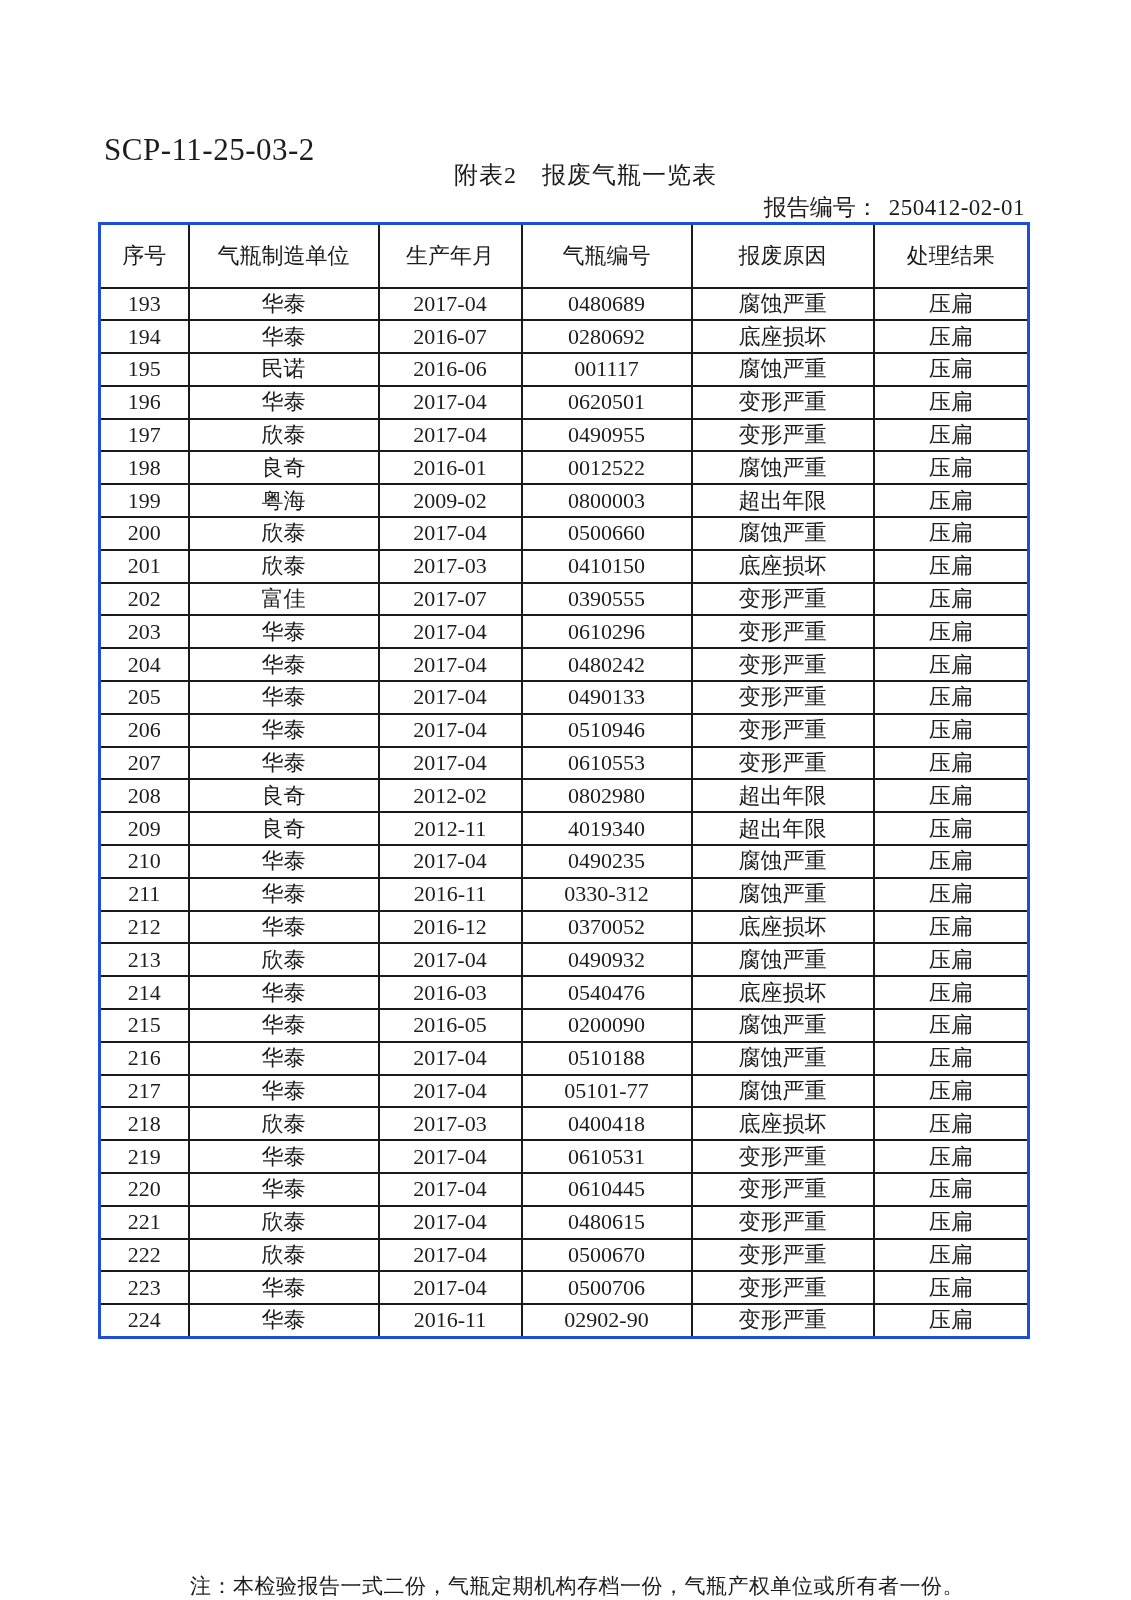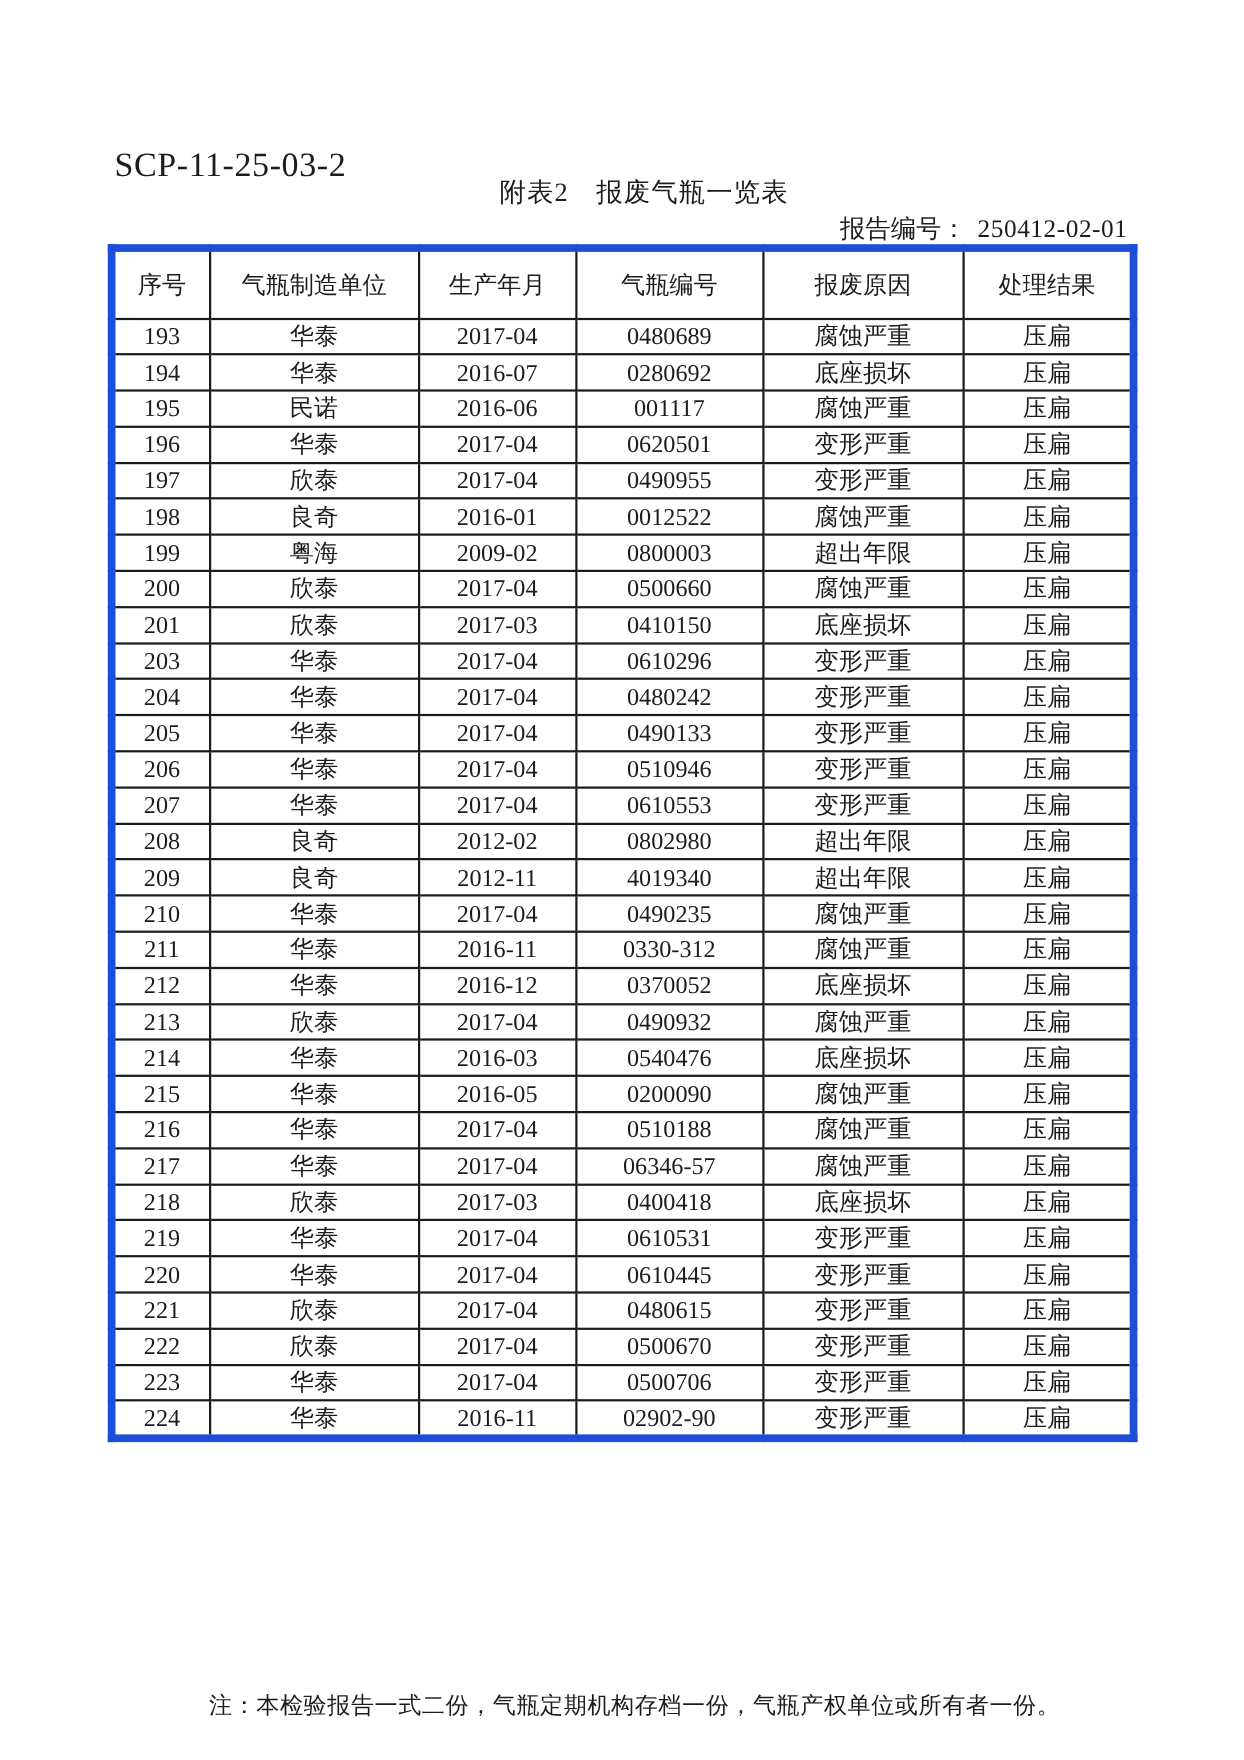--- a/index.html
+++ b/index.html
@@ -50,27 +50,27 @@
   }
   table.main-table th, table.main-table td {
     border: 2px solid #1a1a1a;
     text-align: center;
     vertical-align: middle;
     font-weight: normal;
     padding: 0;
     overflow: hidden;
     white-space: nowrap;
   }
-  table.main-table { border: 7px solid #1d4ed8; }
+  table.main-table { border: 3px solid #1d4ed8; }
   table.main-table thead th { height: 64px; font-size: 22px; }
   table.main-table tbody td { height: 32.8px; }
   .note {
     position: absolute;
     left: 190px;
-    top: 1536px;
+    top: 1572px;
     font-size: 21px;
     letter-spacing: 0.5px;
   }
 </style>
 </head>
 <body>
 
 <div class="page">
 
   <div class="doc-code">SCP-11-25-03-2</div>
@@ -176,20 +176,28 @@
 
         <tr>
           <td>201</td>
           <td>欣泰</td>
           <td>2017-03</td>
           <td>0410150</td>
           <td>底座损坏</td>
           <td>压扁</td>
         </tr>
 
+        <tr>
+          <td>202</td>
+          <td>富佳</td>
+          <td>2017-07</td>
+          <td>0390555</td>
+          <td>变形严重</td>
+          <td>压扁</td>
+        </tr>
 
         <tr>
           <td>203</td>
           <td>华泰</td>
           <td>2017-04</td>
           <td>0610296</td>
           <td>变形严重</td>
           <td>压扁</td>
         </tr>
 
@@ -307,21 +315,21 @@
           <td>2017-04</td>
           <td>0510188</td>
           <td>腐蚀严重</td>
           <td>压扁</td>
         </tr>
 
         <tr>
           <td>217</td>
           <td>华泰</td>
           <td>2017-04</td>
-          <td>06346-57</td>
+          <td>05101-77</td>
           <td>腐蚀严重</td>
           <td>压扁</td>
         </tr>
 
         <tr>
           <td>218</td>
           <td>欣泰</td>
           <td>2017-03</td>
           <td>0400418</td>
           <td>底座损坏</td>

